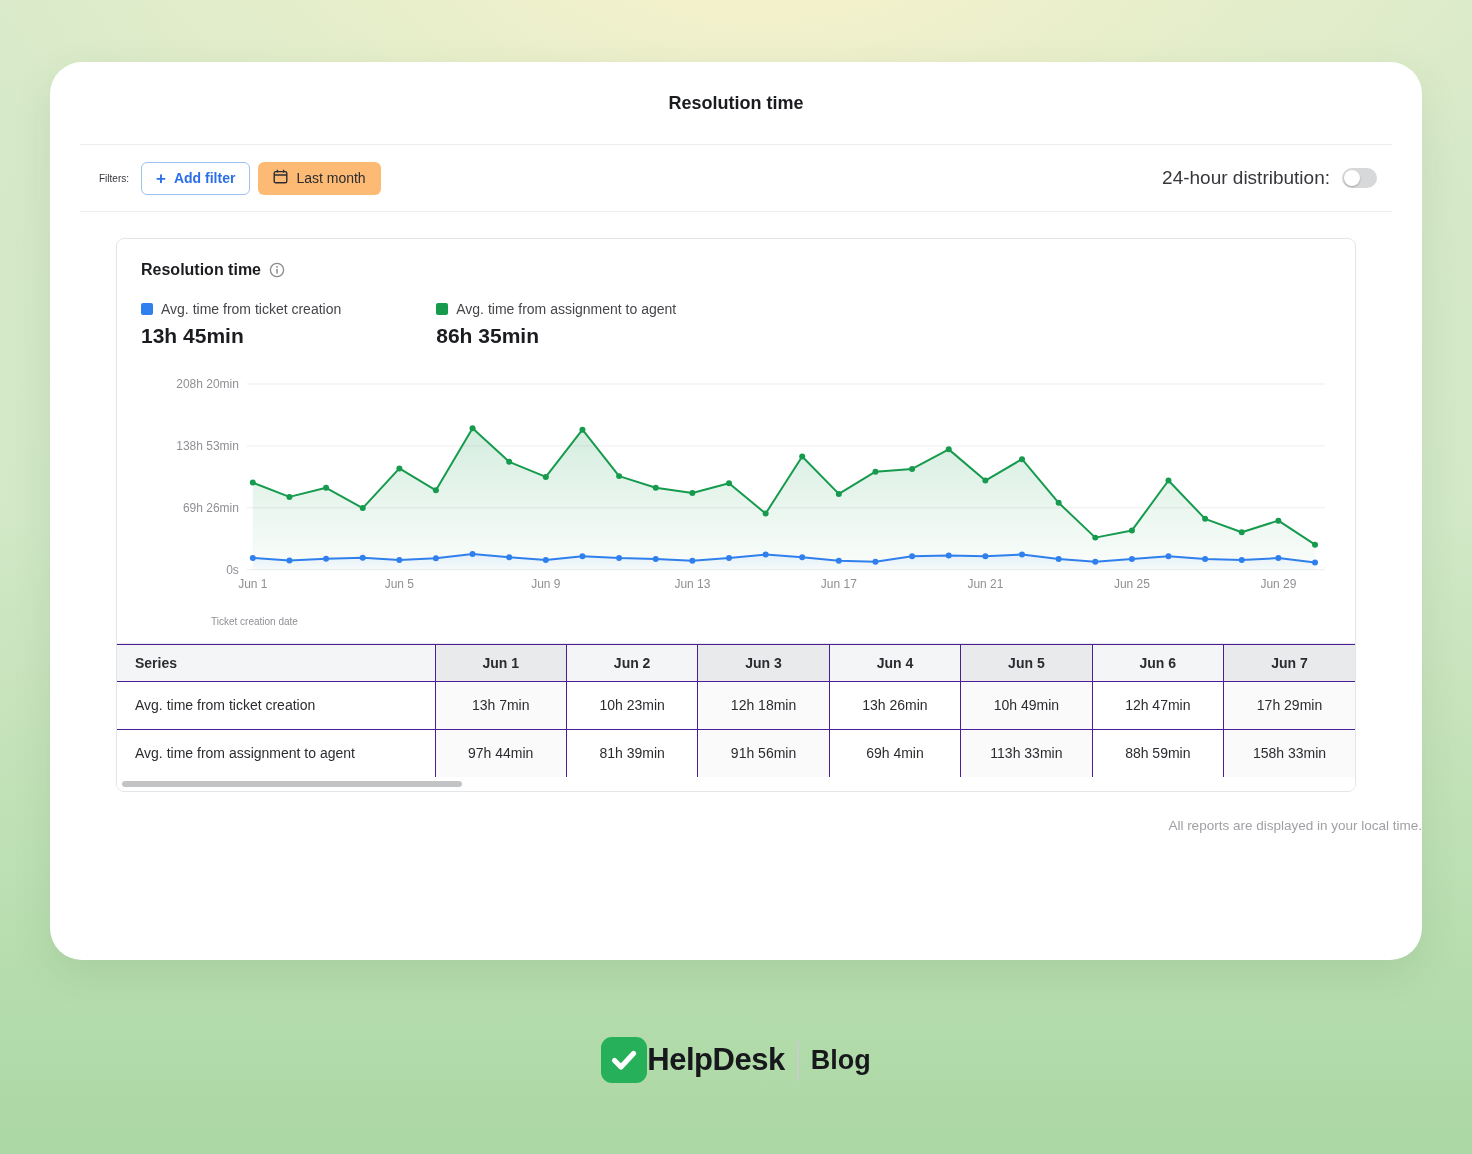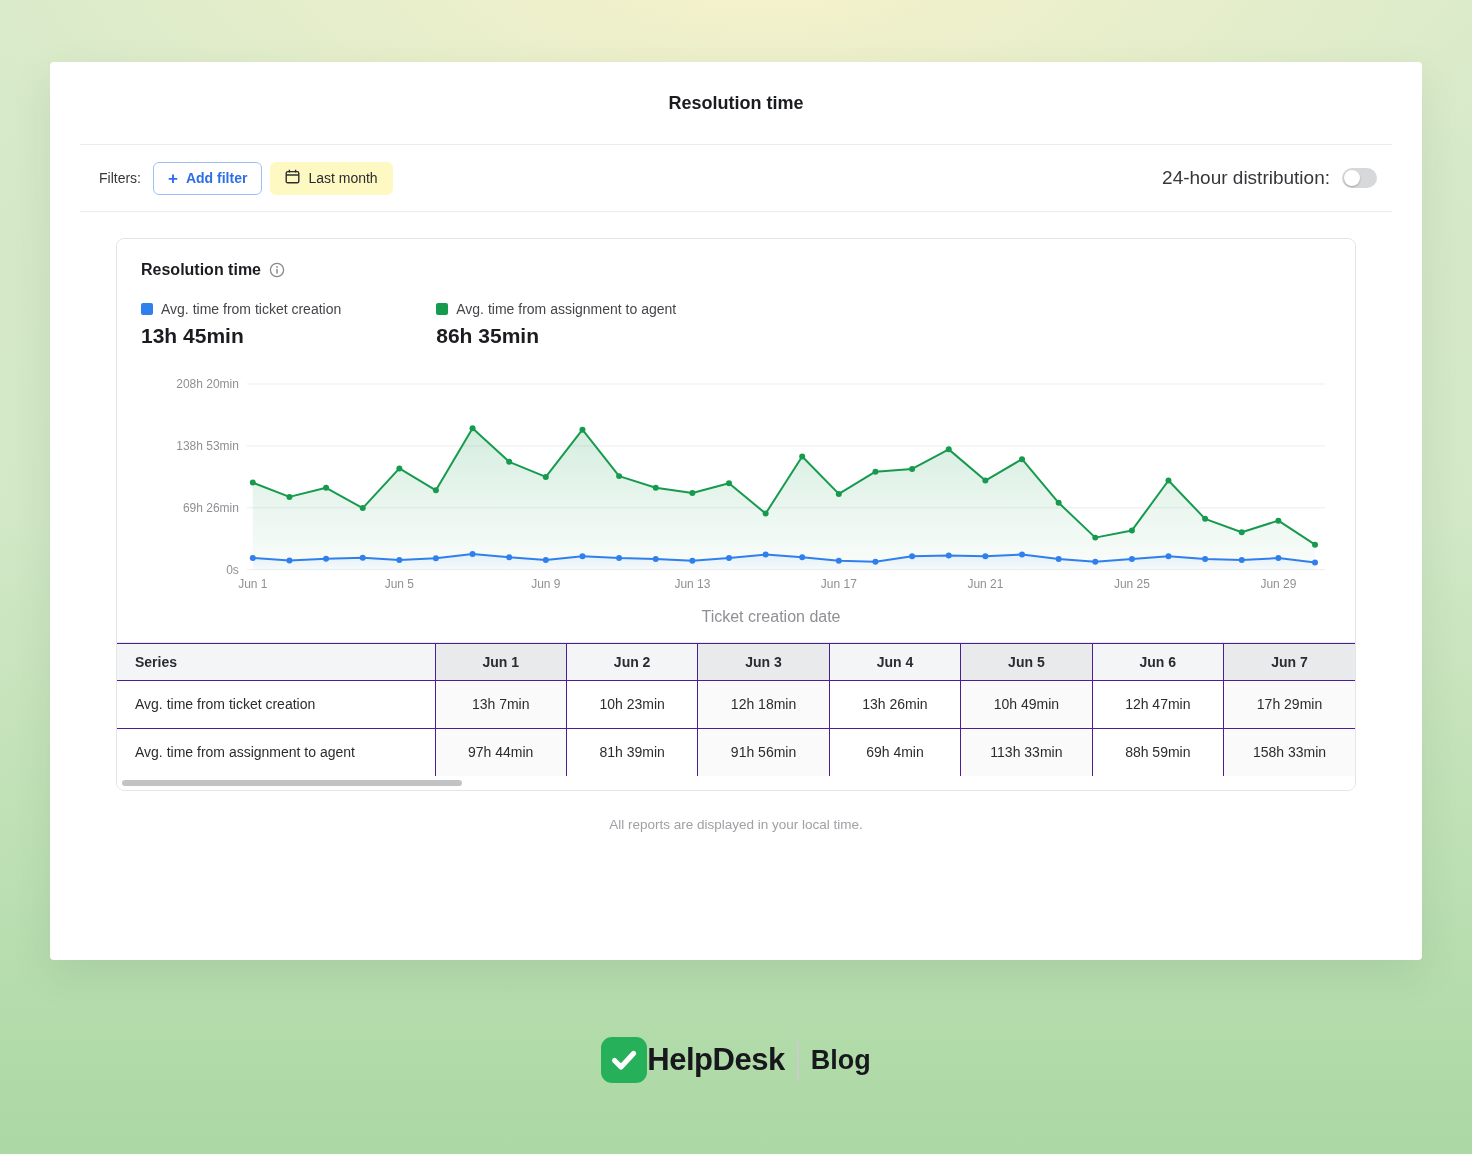--- a/index.html
+++ b/index.html
@@ -10,46 +10,46 @@
     background:
       radial-gradient(90% 55% at 52% -5%, rgba(249,243,204,0.95) 0%, rgba(249,243,204,0) 62%),
       linear-gradient(180deg, #d8eaca 0%, #d2e8c6 45%, #abd8a4 100%);
     position:relative;
     overflow:hidden;
   }
 
   
   .card {
     position:absolute; left:50px; top:62px; width:1372px; height:898px;
-    background:#ffffff; border-radius:4px;
+    background:#ffffff; border-radius:32px;
     box-shadow:0 14px 40px rgba(40,80,40,0.10);
     overflow:hidden;
   }
   .card-header {
     height:83px; margin:0 30px; border-bottom:1px solid #ebecee;
     display:flex; align-items:center; justify-content:center;
   }
   .card-header h1 { font-size:18px; font-weight:700; color:#1b1c20; }
 
   
   .filters-row {
     height:67px; margin:0 30px; border-bottom:1px solid #ebecee;
     display:flex; align-items:center; padding:0 15px 0 19px;
   }
-  .filters-label { font-size:14px; color:#36373b; margin-right:12px; }
+  .filters-label { font-size:10px; color:#36373b; margin-right:12px; }
   .btn {
     height:33px; border-radius:6px; display:inline-flex; align-items:center;
     gap:8px; padding:0 14px; font-size:14px; cursor:pointer; border:1px solid transparent;
   }
   .btn-add-filter {
     background:#ffffff; border:1px solid #9fc0f3; color:#2c6fe8; font-weight:700;
   }
   .btn-add-filter .plus { font-size:17px; font-weight:700; line-height:1; }
   .btn-last-month {
-    background:#fef9c3; color:#2b2c30; margin-left:8px; font-weight:400;
+    background:#fdba74; color:#2b2c30; margin-left:8px; font-weight:400;
   }
   .spacer { flex:1; }
   .dist-label { font-size:19px; color:#36373b; margin-right:12px; }
   .toggle {
     width:35px; height:20px; border-radius:10px; background:#d7d8da; position:relative; cursor:pointer;
   }
   .toggle .knob {
     position:absolute; left:2px; top:2px; width:16px; height:16px; border-radius:50%;
     background:#ffffff; box-shadow:0 1px 2px rgba(0,0,0,0.25);
   }
@@ -65,21 +65,21 @@
   .info-icon { display:inline-flex; }
   .legend-row { display:flex; gap:95px; margin-top:22px; }
   .legend-item .lg-top { display:flex; align-items:center; gap:8px; font-size:14px; color:#45464a; }
   .sq { width:12px; height:12px; border-radius:2px; display:inline-block; }
   .sq-blue { background:#2f80ed; }
   .sq-green { background:#169b4e; }
   .legend-value { font-size:21px; font-weight:700; color:#1b1c20; margin-top:7px; }
   .chart-wrap { margin-top:24px; }
   .chart-wrap svg { display:block; width:100%; }
   .chart-wrap text { font-size:12px; fill:#8f9094; font-family:"Liberation Sans","DejaVu Sans",sans-serif; }
-  .x-axis-title { text-align:center; padding-left:70px; font-size:16px; color:#8f9094; margin-top:4px; }
+  .x-axis-title { text-align:left; padding-left:70px; font-size:10px; color:#8f9094; margin-top:12px; }
 
   
   .breakdown-header { display:flex; align-items:center; gap:13px; padding:28px 26px 28px 26px; cursor:pointer; }
   .breakdown-title { font-size:16px; font-weight:700; color:#1b1c20; }
   .chev { display:inline-flex; }
 
   table.breakdown { width:100%; border-collapse:collapse; table-layout:fixed; font-size:14px; }
   table.breakdown th, table.breakdown td { border:1px solid #4c1d95; }
   table.breakdown th { height:37px; font-weight:700; color:#2b2c30; background:#f4f5f6; text-align:center; }
   table.breakdown th.series-col { text-align:left; padding-left:18px; font-weight:700; width:318px; }
@@ -87,21 +87,21 @@
   table.breakdown td { height:48px; text-align:center; color:#2b2c30; background:#fff; }
   table.breakdown td.row-label { text-align:left; padding-left:18px; }
   table.breakdown td.shade { background:#fafafb; }
   table.breakdown tr th:first-child, table.breakdown tr td:first-child { border-left:none; }
   table.breakdown tr th:last-child, table.breakdown tr td:last-child { border-right:none; }
   table.breakdown tr:last-child td { border-bottom:none; }
 
   .scrollbar-area { height:14px; position:relative; background:#fff; }
   .scrollbar-thumb { position:absolute; left:5px; top:4px; width:340px; height:6px; border-radius:3px; background:#c2c3c5; cursor:grab; }
 
-  .footer-note { text-align:center; margin-top:26px; font-size:13.5px; color:#a0a1a5; }
+  .footer-note { text-align:right; margin-top:26px; font-size:13.5px; color:#a0a1a5; }
 
   
   .branding {
     position:absolute; left:0; top:1037px; width:100%;
     display:flex; align-items:center; justify-content:center; gap:0;
   }
   .logo-square {
     width:46px; height:46px; border-radius:11px; background:#27b05a;
     display:flex; align-items:center; justify-content:center;
   }

